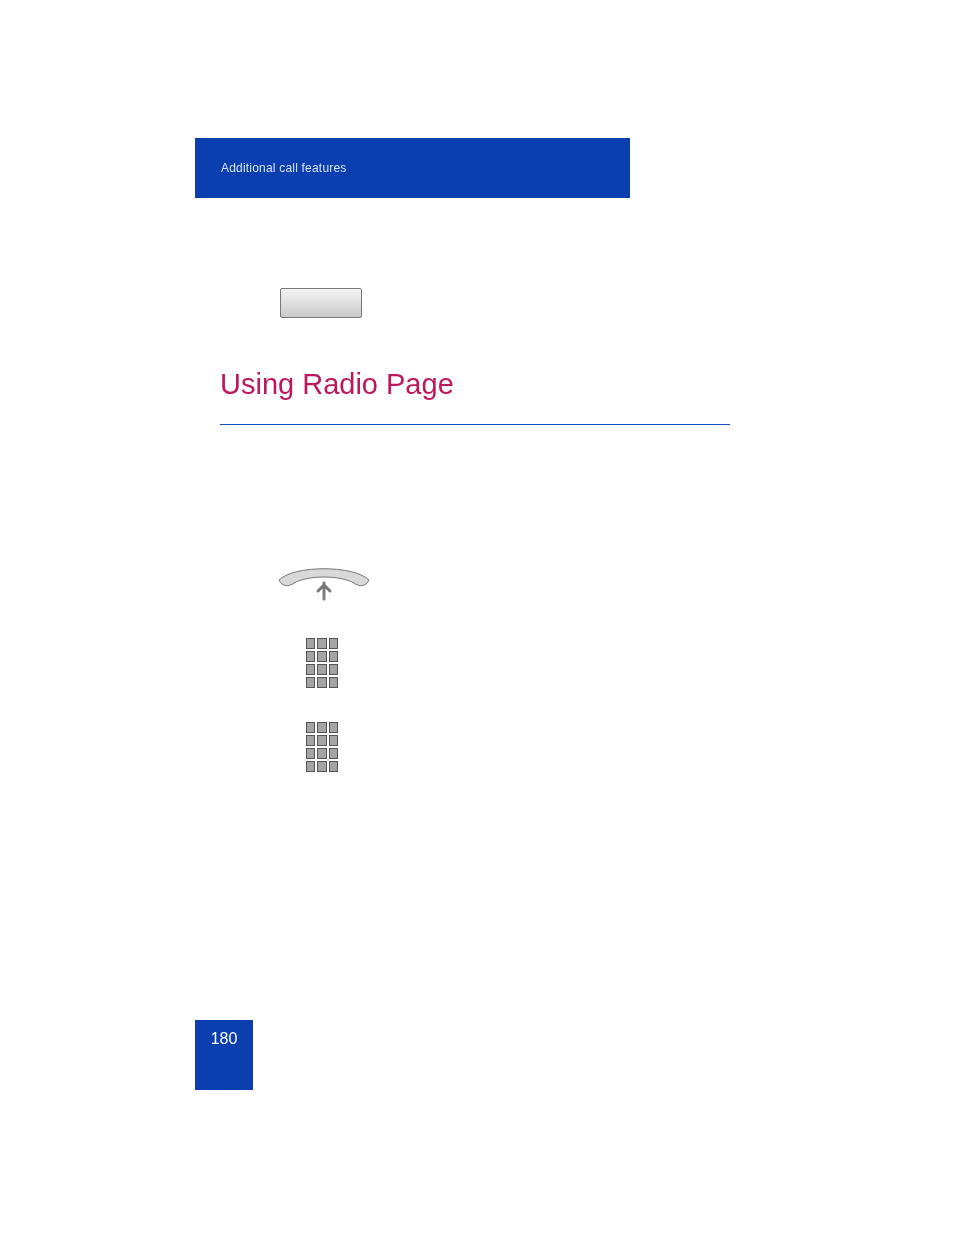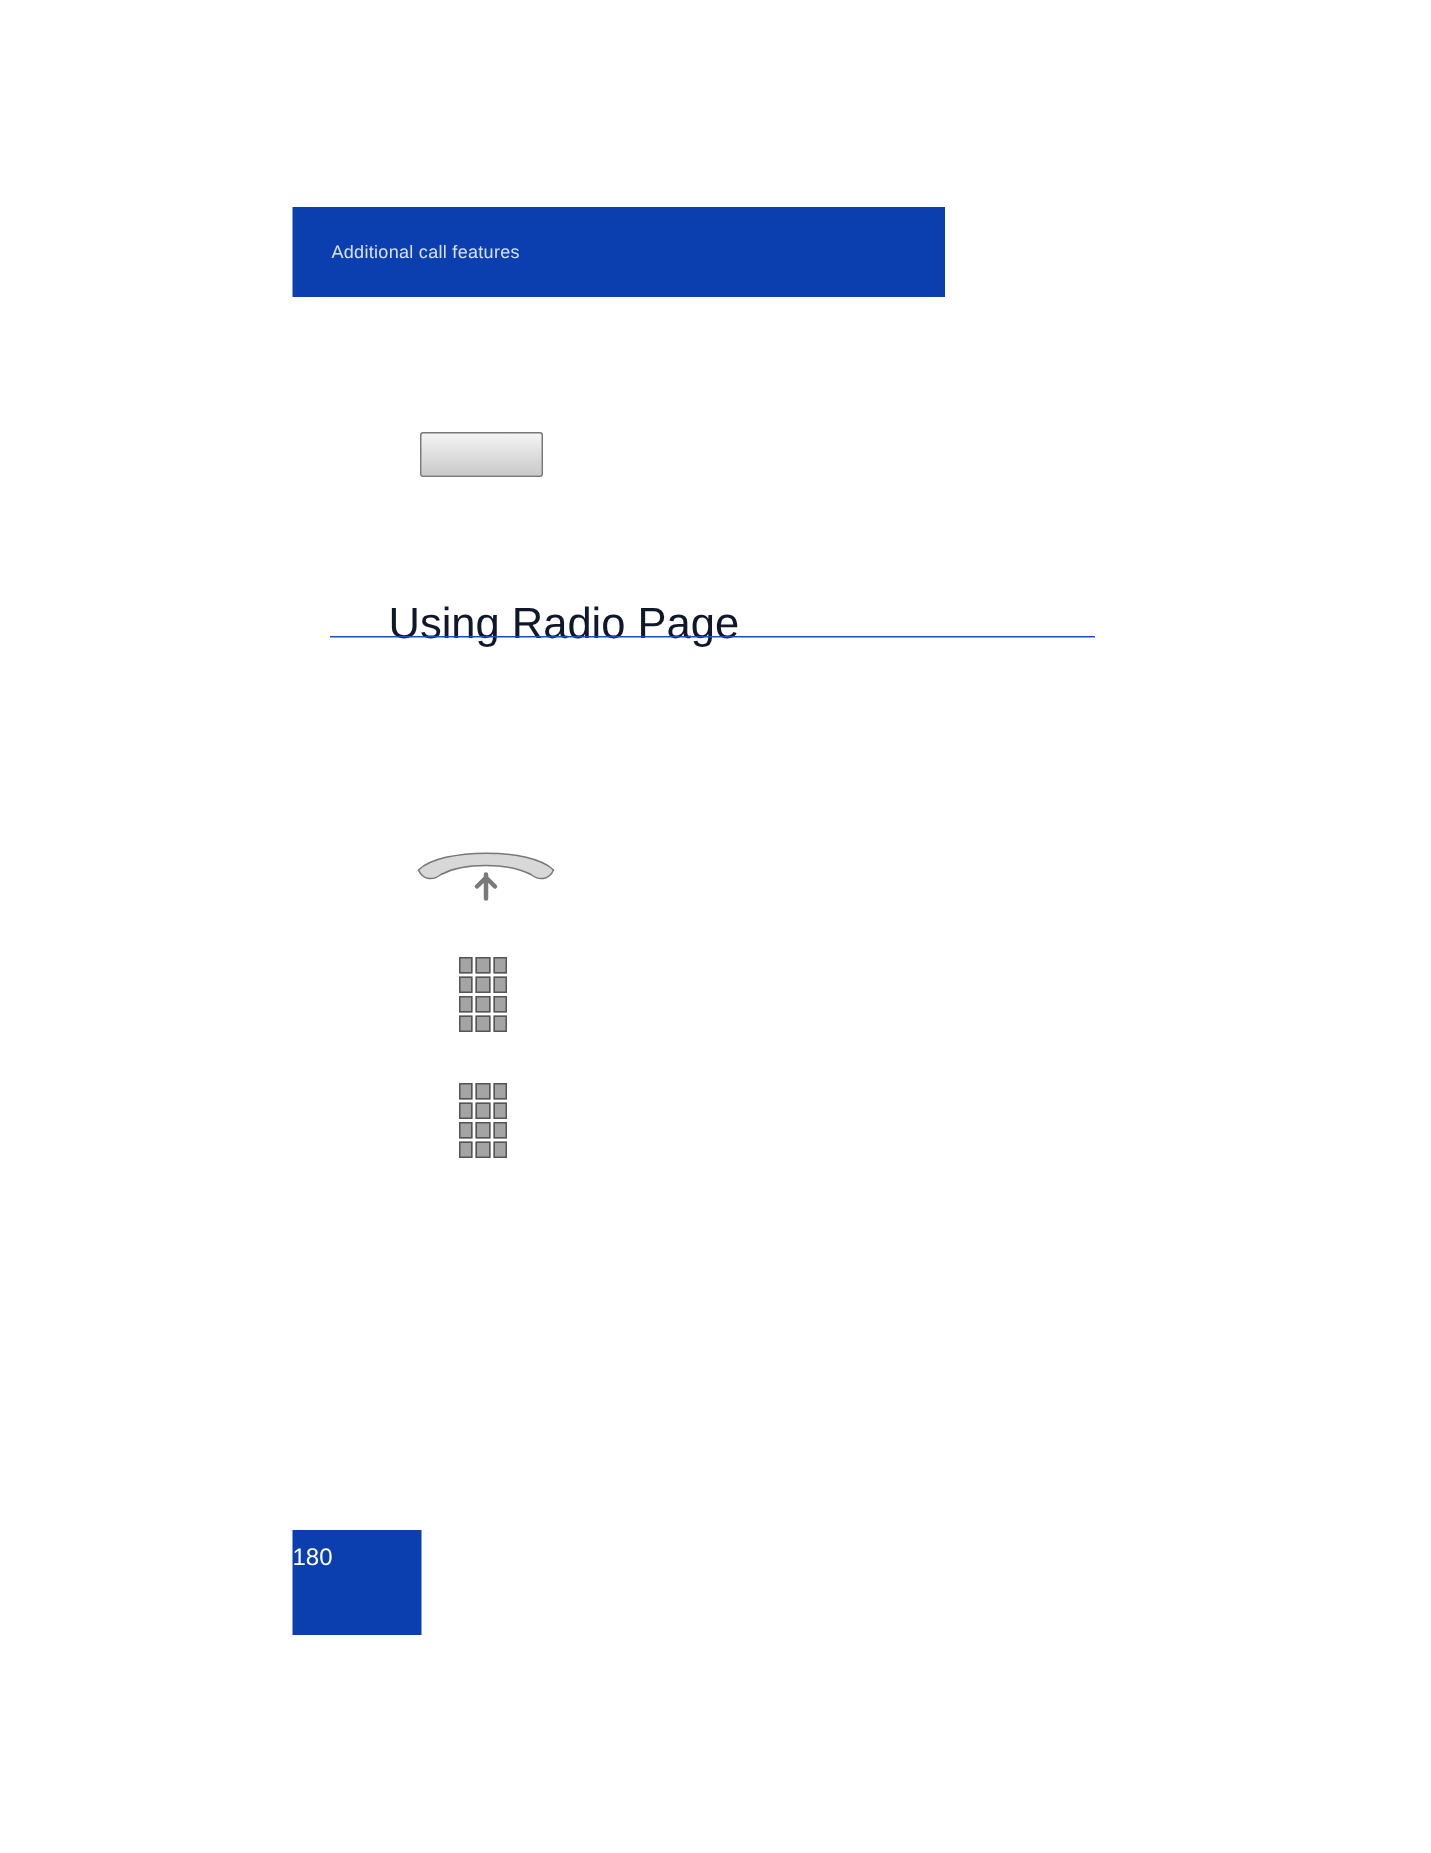--- a/index.html
+++ b/index.html
@@ -48,25 +48,24 @@
     width: 82px;
     height: 30px;
     background: linear-gradient(#f4f4f4, #c9c9c9);
     border: 1px solid #777;
     border-radius: 2px;
     box-sizing: border-box;
   }
   .section-title {
     position: absolute;
     left: 220px;
-    top: 400px;
-    color: #0f172a;
+    top: 368px;
+    color: #be185d;
     font-size: 29px;
     font-weight: 300;
-    margin-left: 39px;
   }
   .section-rule {
     position: absolute;
     left: 220px;
     top: 424px;
     width: 510px;
     height: 0;
     border-top: 1px solid #1d4bc2;
   }
   .handset-fig {
@@ -90,26 +89,26 @@
   .keypad td {
     width: 7px;
     height: 7px;
     background: #a4a4a4;
     border: 1px solid #555;
   }
   .page-number-box {
     position: absolute;
     left: 195px;
     top: 1020px;
-    width: 86px;
+    width: 58px;
     height: 70px;
     background: #0b3fb0;
     color: #fff;
     font-size: 16px;
-    text-align: left;
+    text-align: center;
     padding-top: 10px;
     box-sizing: border-box;
   }
 </style>
 </head>
 <body>
 
 <div class="page">
 
   <div class="header-bar">

